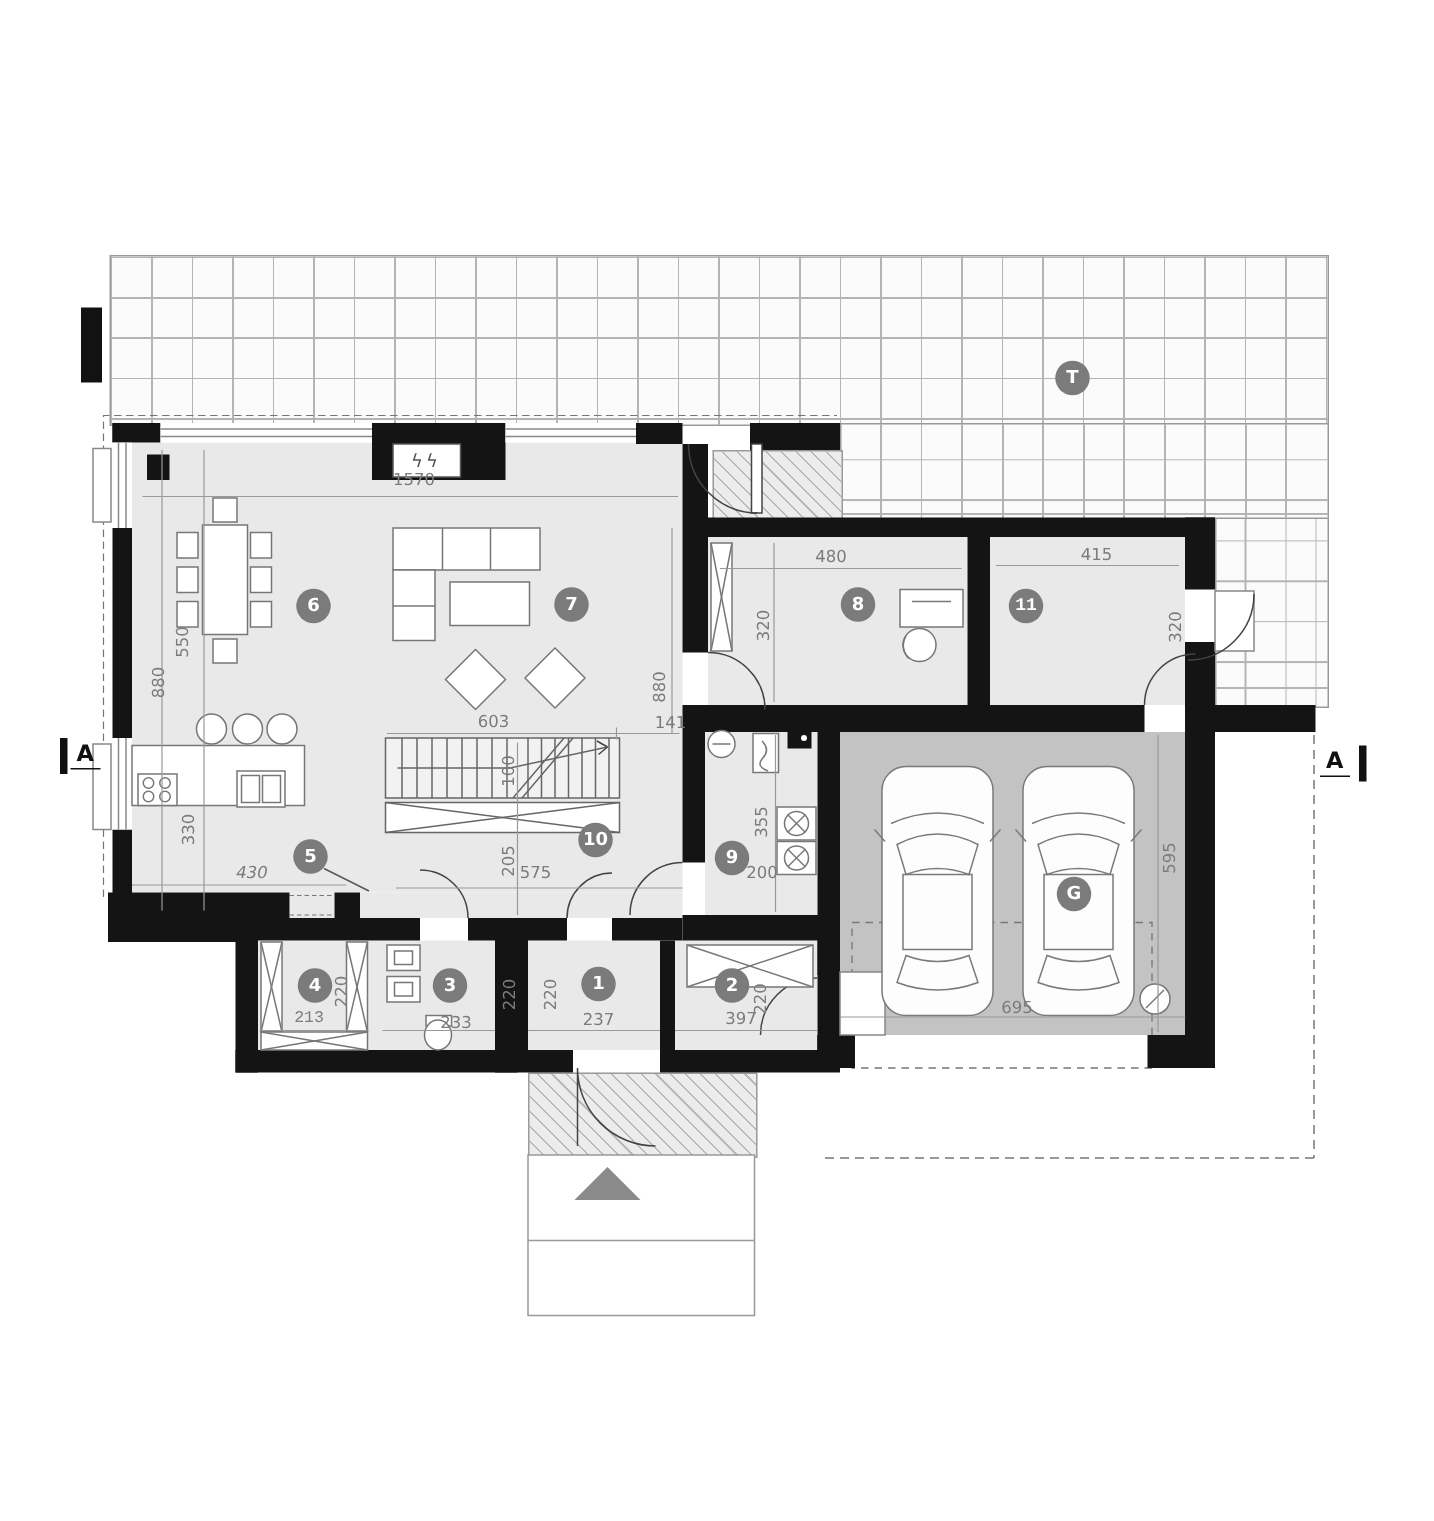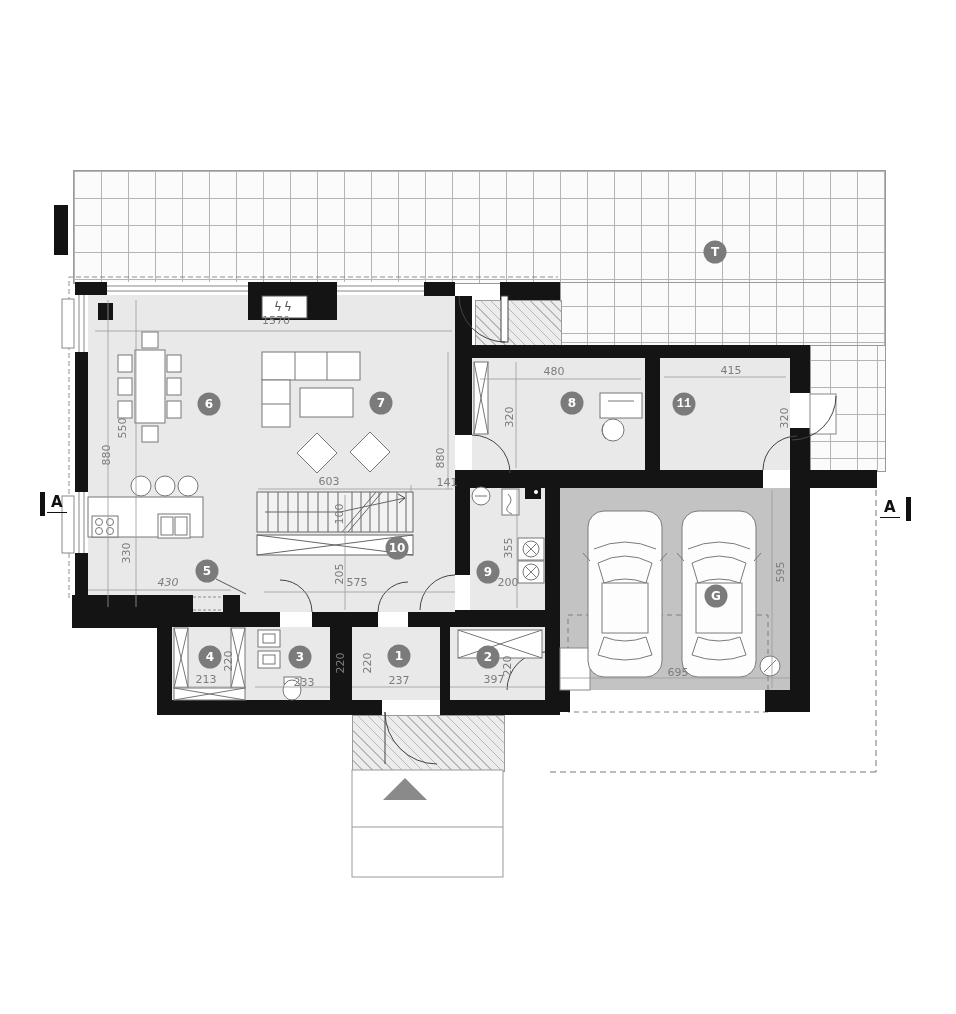--- a/index.html
+++ b/index.html
@@ -305,42 +305,42 @@
   <div id="rooms-layer">
       <div class="badge" style="left: 399px; top: 656px;">1</div>
       <div class="badge" style="left: 488px; top: 657px;">2</div>
       <div class="badge" style="left: 300px; top: 657px;">3</div>
       <div class="badge" style="left: 210px; top: 657px;">4</div>
       <div class="badge" style="left: 207px; top: 571px;">5</div>
       <div class="badge" style="left: 209px; top: 404px;">6</div>
       <div class="badge" style="left: 381px; top: 403px;">7</div>
       <div class="badge" style="left: 572px; top: 403px;">8</div>
       <div class="badge" style="left: 488px; top: 572px;">9</div>
-      <div class="badge" style="left: 397px; top: 548px;">10</div>
+      <div class="badge" style="left: 397px; top: 560px;">10</div>
       <div class="badge" style="left: 684px; top: 404px; font-family: Liberation Mono, monospace;">11</div>
     </div>
   <div id="dims-layer">
       <span class="dim" style="left: 276px; top: 320px;">1570</span>
       <span class="dim rot" style="left: 122px; top: 428px;">550</span>
       <span class="dim rot" style="left: 106px; top: 455px;">880</span>
       <span class="dim rot" style="left: 440px; top: 458px;">880</span>
       <span class="dim" style="left: 329px; top: 481px;">603</span>
       <span class="dim" style="left: 423px; top: 482px; margin-left: 24px;">141</span>
       <span class="dim" style="left: 554px; top: 371px;">480</span>
       <span class="dim" style="left: 731px; top: 370px;">415</span>
       <span class="dim rot" style="left: 509px; top: 417px;">320</span>
       <span class="dim rot" style="left: 784px; top: 418px;">320</span>
       <span class="dim" style="left: 168px; top: 582px; font-style: italic;">430</span>
       <span class="dim rot" style="left: 126px; top: 553px;">330</span>
       <span class="dim rot" style="left: 339px; top: 514px;">100</span>
       <span class="dim rot" style="left: 339px; top: 574px;">205</span>
       <span class="dim" style="left: 357px; top: 582px;">575</span>
       <span class="dim rot" style="left: 508px; top: 548px;">355</span>
       <span class="dim" style="left: 508px; top: 582px;">200</span>
-      <span class="dim" style="left: 206px; top: 679px;">213</span>
+      <span class="dim" style="left: 206px; top: 679px; font-family: Liberation Mono, monospace;">213</span>
       <span class="dim rot" style="left: 228px; top: 661px;">220</span>
       <span class="dim" style="left: 304px; top: 682px;">233</span>
       <span class="dim rot" style="left: 340px; top: 663px;">220</span>
       <span class="dim" style="left: 399px; top: 680px;">237</span>
       <span class="dim rot" style="left: 367px; top: 663px;">220</span>
       <span class="dim" style="left: 494px; top: 679px;">397</span>
       <span class="dim rot" style="left: 507px; top: 666px;">220</span>
       <span class="dim" style="left: 678px; top: 672px;">695</span>
       <span class="dim rot" style="left: 780px; top: 572px;">595</span>
     </div>

